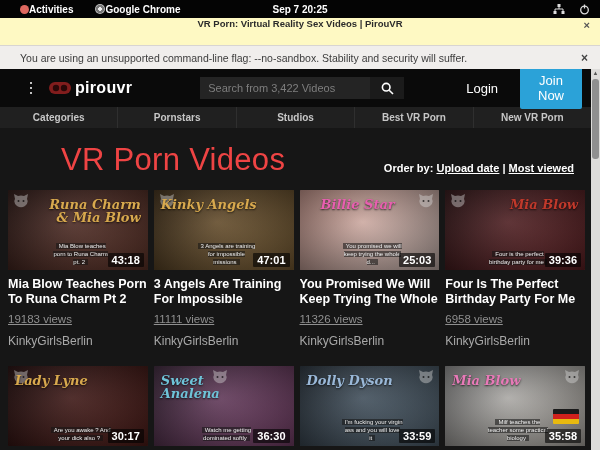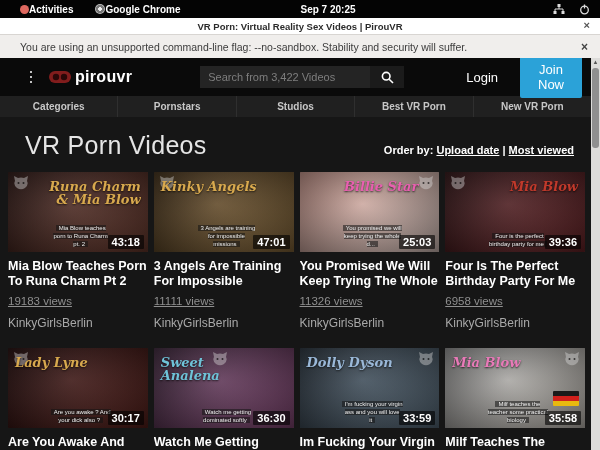--- a/index.html
+++ b/index.html
@@ -7,27 +7,27 @@
     font-family:"Liberation Sans", sans-serif; }
   .screen { position:relative; width:600px; height:450px; }
 
   
   .topbar { height:18px; background:#040404; color:#fff; display:flex;
     align-items:center; font-size:10px; font-weight:bold; position:relative; }
   .topbar .left { display:flex; align-items:center; margin-left:20px; }
   .dot-rec { width:9px; height:9px; border-radius:50%; background:#de685f; }
   .chrome-ic { width:10px; height:10px; border-radius:50%; margin-left:22px;
     background:radial-gradient(circle at 50% 50%, #eee 0 24%, #777 25% 60%, #bbb 61%); }
-  .topbar .clock { position:absolute; left:50%; transform:translateX(-50%);margin-left:28px; }
+  .topbar .clock { position:absolute; left:50%; transform:translateX(-50%); }
   .topbar .right { margin-left:auto; display:flex; align-items:center; gap:14px; margin-right:10px; }
   .topbar svg { display:block; }
 
   
-  .tabstrip { height:17px; background:#ffffff; color:#2b2b2b; font-size:9.5px;
-    font-weight:bold; display:flex; align-items:center; justify-content:center;
+  .tabstrip { height:28px; background:#fef9c3; color:#2b2b2b; font-size:9.5px;
+    font-weight:bold; display:flex; justify-content:center;
     position:relative; border-bottom:1px solid #d8d5d2; }
   .tabstrip .close { position:absolute; right:10px; top:1px; color:#555;
     font-size:11px; font-weight:bold; cursor:default; }
 
   
   .infobar { height:23px; background:#f0eeec; color:#3c3c3c; font-size:10.5px;
     display:flex; align-items:center; padding:0 20px; position:relative; }
   .infobar .close { position:absolute; right:12px; color:#444; font-size:12px; font-weight:bold; }
 
   
@@ -57,37 +57,37 @@
     padding:6px 18px; border-radius:2px; margin-left:12px;
     font-family:"Liberation Sans", sans-serif; }
 
   .sitenav { height:21px; background:#202020; display:flex; margin-right:9px; }
   .sitenav .navitem { flex:1; display:flex; align-items:center; justify-content:center;
     color:#c7c7c7; font-size:10px; font-weight:bold; border-left:1px solid #2f2f2f; }
   .sitenav .navitem:first-child { border-left:none; }
 
   .pagehead { display:flex; align-items:flex-end; justify-content:space-between;
     padding:14px 26px 10px 25px; }
-  .pagetitle { color:#e5e5e5; font-size:25px; font-weight:normal; letter-spacing:.3px; }
+  .pagetitle { color:#ef4444; font-size:31px; font-weight:normal; letter-spacing:.3px;margin-left:36px; }
   .orderby { color:#fff; font-size:11px; font-weight:bold; padding-bottom:4px; }
   .orderby a { color:#fff; text-decoration:underline; }
   .orderby .sep { text-decoration:none; }
 
   .grid { display:grid; grid-template-columns:repeat(4,1fr); gap:18px 6px;
     margin:2px 15px 0 8px; }
   .card { position:relative; }
   .thumb { position:relative; height:80px; overflow:hidden; border-radius:1px; }
   .thumb .vignette { position:absolute; inset:0;
     background:radial-gradient(ellipse at 45% 40%, rgba(255,255,255,.12), rgba(0,0,0,.55)); }
   .ovname { position:absolute; top:8px; font-size:13px; line-height:13px;
     font-family:"DejaVu Serif", serif; font-style:italic; font-weight:bold;
     text-shadow:0 1px 2px rgba(0,0,0,.7); width:70%; }
   .ov-left { left:7px; text-align:left; }
   .ov-right { right:7px; text-align:right; }
-  .ov-center { left:15%; text-align:right; }
+  .ov-center { left:15%; text-align:left; }
   .ovsub { position:absolute; bottom:4px; left:30%; right:26%; font-size:6px;
     line-height:8px; color:#eee; text-align:center; }
   .ovsub span { background:rgba(20,20,20,.55); padding:0 3px; }
   .duration { position:absolute; bottom:3px; right:4px; background:rgba(0,0,0,.6);
     color:#fff; font-size:11px; font-weight:bold; padding:1px 4px; border-radius:1px; }
   .catlogo { position:absolute; top:4px; opacity:.75; }
   .cat-left { left:5px; } .cat-right { right:5px; } .cat-center { left:42%; }
   .flag-de { position:absolute; right:6px; bottom:22px; width:26px; height:15px;
     display:flex; flex-direction:column; border-radius:1px; overflow:hidden; }
   .flag-de i { flex:1; } .flag-de i:nth-child(1){background:#1a1a1a;}

